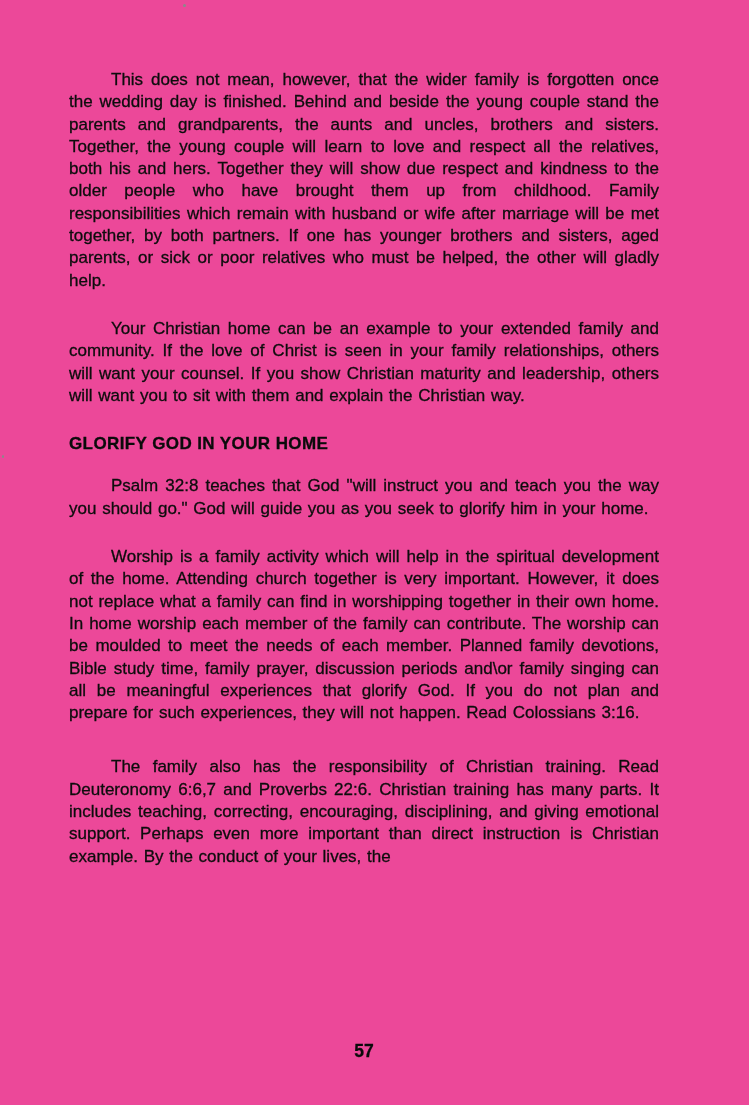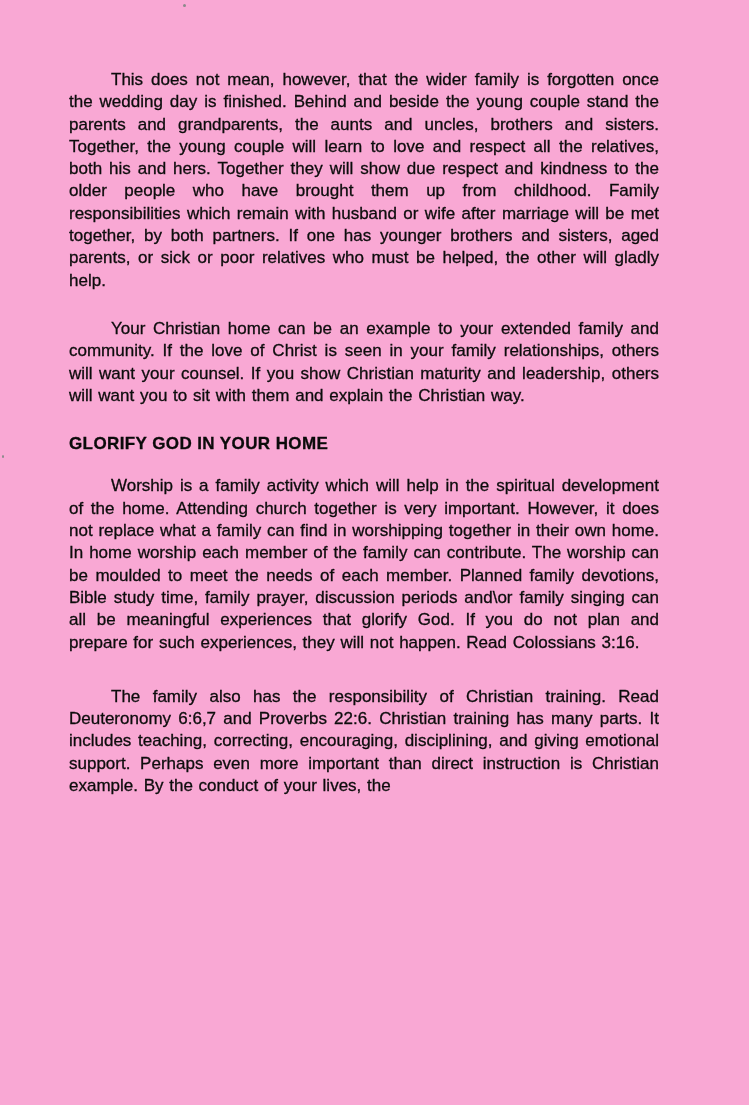--- a/index.html
+++ b/index.html
@@ -10,21 +10,21 @@
   body {
     width: 749px;
     height: 1105px;
     overflow: hidden;
     font-family: "Liberation Sans", "DejaVu Sans", sans-serif;
   }
   .sheet {
     position: relative;
     width: 749px;
     height: 1105px;
-    background: #f9a8d4;
+    background: #ec4899;
   }
   .text-block {
     position: absolute;
     left: 69px;
     top: 69px;
     width: 590px;
   }
   .para {
     margin: 0 0 26px 0;
     font-size: 17px;
@@ -74,20 +74,22 @@
   <span class="speck speck-left"></span>
 
   <section class="text-block">
     <p class="para">This does not mean, however, that the wider family is forgotten once the wedding day is finished. Behind and beside the young couple stand the parents and grandparents, the aunts and uncles, brothers and sisters. Together, the young couple will learn to love and respect all the relatives, both his and hers. Together they will show due respect and kindness to the older people who have brought them up from childhood. Family responsibilities which remain with husband or wife after marriage will be met together, by both partners. If one has younger brothers and sisters, aged parents, or sick or poor relatives who must be helped, the other will gladly help.</p>
 
 
     <p class="para">Your Christian home can be an example to your extended family and community. If the love of Christ is seen in your family relationships, others will want your counsel. If you show Christian maturity and leadership, others will want you to sit with them and explain the Christian way.</p>
 
     <h2 class="section-heading">GLORIFY GOD IN YOUR HOME</h2>
 
+    <p class="para">Psalm 32:8 teaches that God "will instruct you and teach you the way you should go." God will guide you as you seek to glorify him in your home.</p>
 
     <p class="para">Worship is a family activity which will help in the spiritual development of the home. Attending church together is very important. However, it does not replace what a family can find in worshipping together in their own home. In home worship each member of the family can contribute. The worship can be moulded to meet the needs of each member. Planned family devotions, Bible study time, family prayer, discussion periods and\or family singing can all be meaningful experiences that glorify God. If you do not plan and prepare for such experiences, they will not happen. Read Colossians 3:16.</p>
 
     <p class="para">The family also has the responsibility of Christian training. Read Deuteronomy 6:6,7 and Proverbs 22:6. Christian training has many parts. It includes teaching, correcting, encouraging, disciplining, and giving emotional support. Perhaps even more important than direct instruction is Christian example. By the conduct of your lives, the</p>
   </section>
 
+  <div class="page-number">57</div>
 
 </main>
 
 </body></html>

